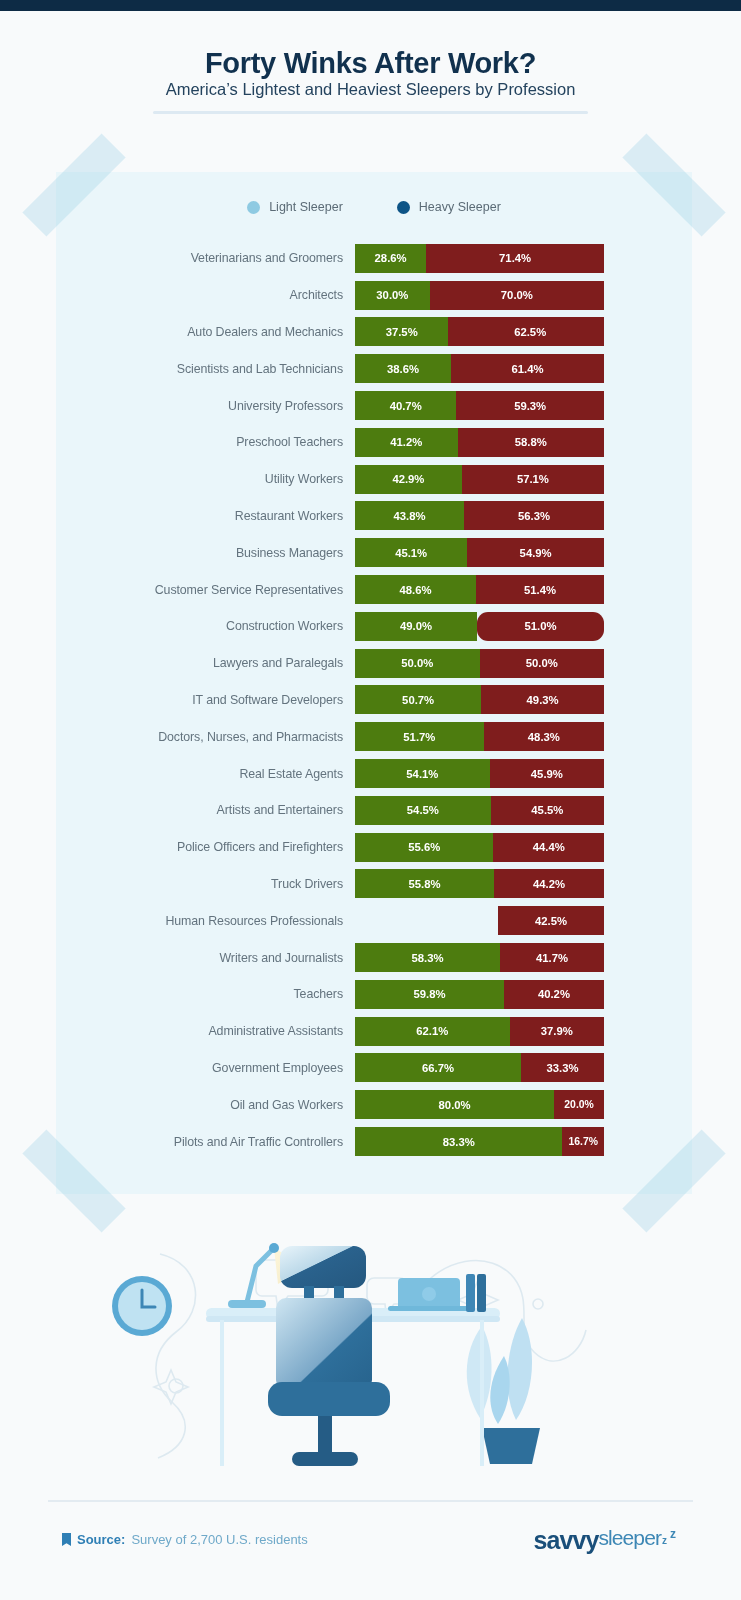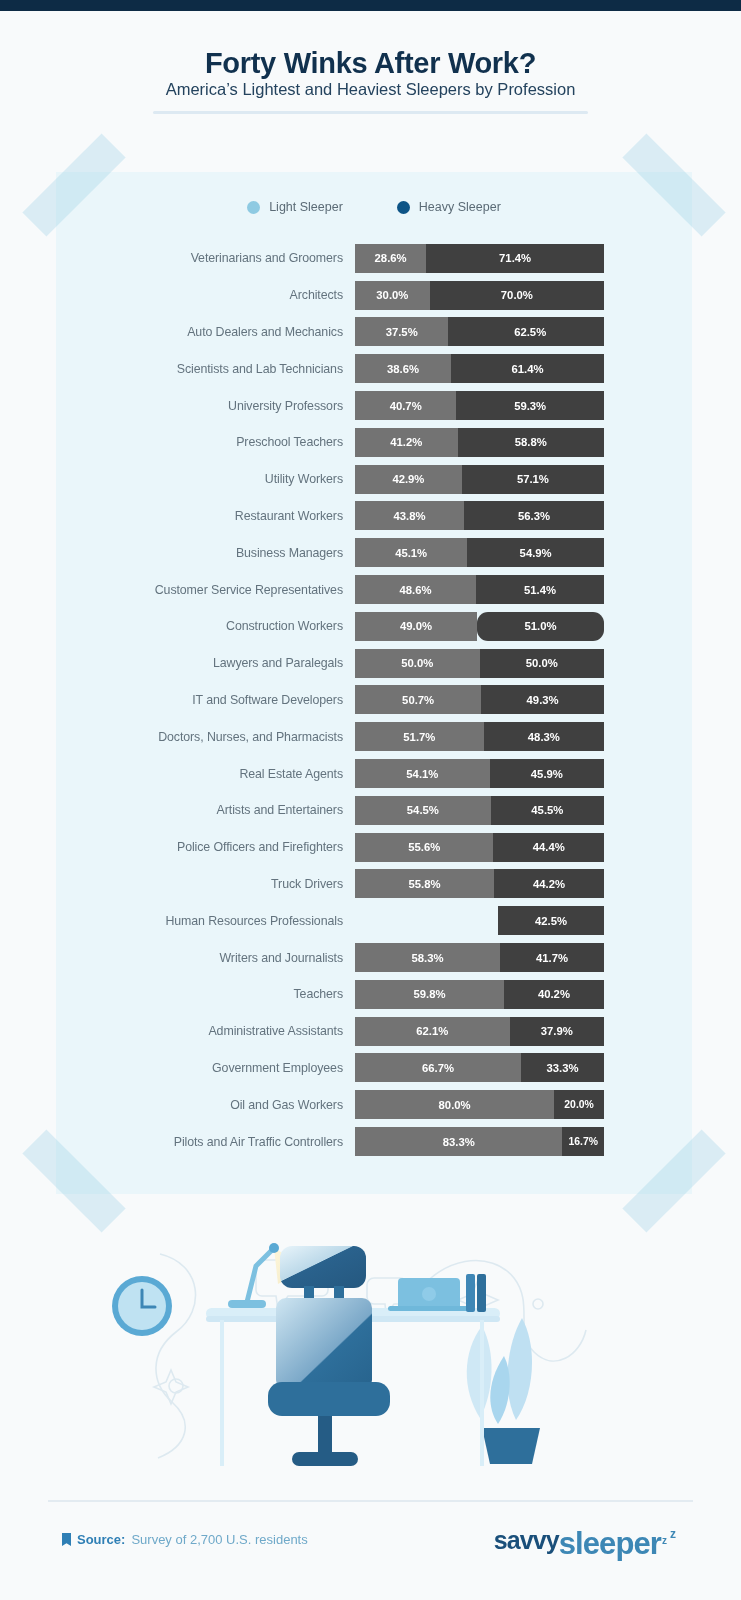--- a/index.html
+++ b/index.html
@@ -100,22 +100,22 @@
     height:100%;
     display:flex;
     align-items:center;
     justify-content:center;
     font-size:11.3px;
     font-weight:bold;
     color:#ffffff;
     white-space:nowrap;
     overflow:hidden;
   }
-  .seg.light{ background:#737373; }
-  .seg.heavy{ background:#404040; }
+  .seg.light{ background:#4d7c0f; }
+  .seg.heavy{ background:#7f1d1d; }
   .seg.tiny{ font-size:10.4px; }
 
   
   .illus{
     position:absolute;
     left:110px; top:1206px;
     width:520px; height:260px;
   }
 
   
@@ -137,21 +137,21 @@
     clip-path:polygon(0 0,100% 0,100% 100%,50% 78%,0 100%);
     display:inline-block;
   }
   .source-label{ color:#2f7fb5; font-weight:bold; }
   .source-text{ color:#6fa9c9; }
   .logo{
     position:absolute; right:58px; top:6px;
     display:flex; align-items:flex-start;
   }
   .logo-savvy{ font-size:25px; font-weight:bold; color:#1a4f7a; letter-spacing:-0.9px; }
-  .logo-sleeper{ font-size:31px; font-weight:700; color:#3d87b5; letter-spacing:-0.9px; }
+  .logo-sleeper{ font-size:21px; font-weight:400; color:#3d87b5; letter-spacing:-0.9px; }
   .logo-z{ position:relative; width:22px; height:25px; }
   .logo-z span{ position:absolute; color:#3d87b5; font-weight:bold; }
   .z1{ left:1px; top:9px; font-size:10px; }
   .z2{ left:9px; top:1px; font-size:12px; }
 </style>
 </head>
 <body>
 
 <div class="topbar"></div>
 

